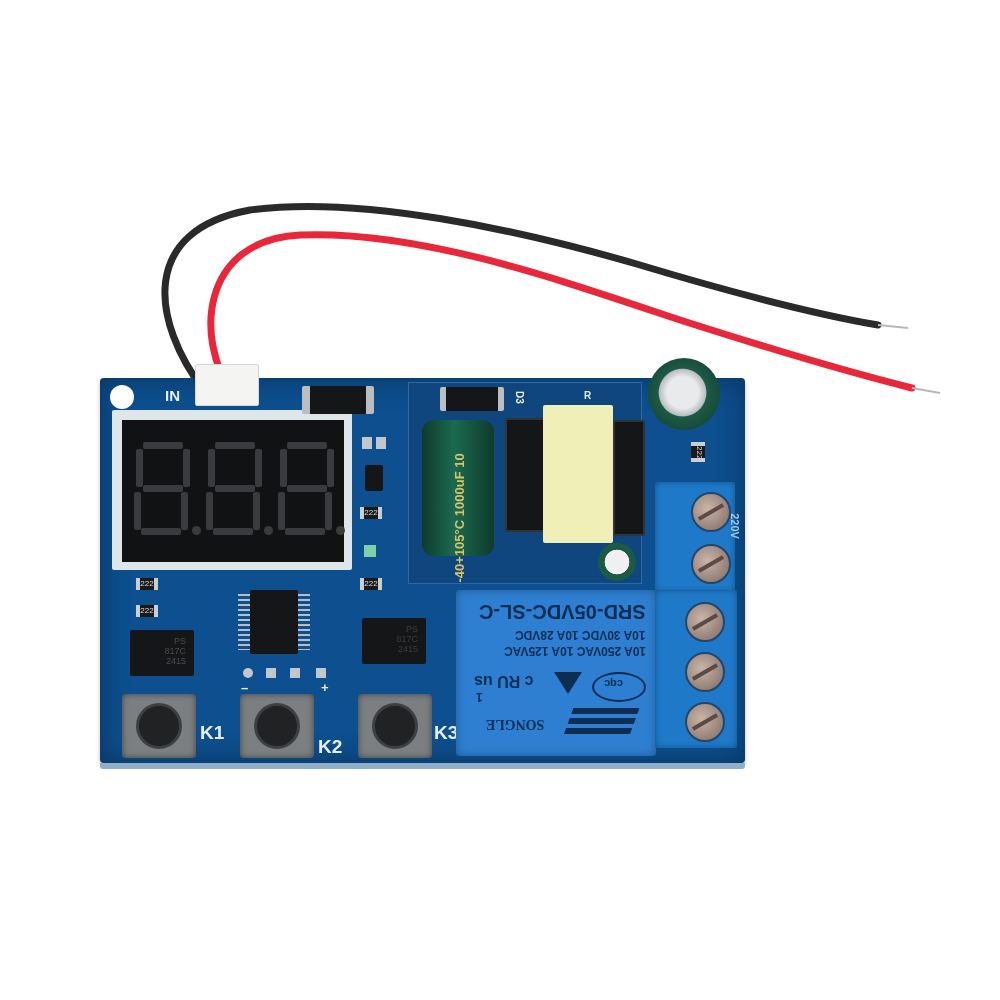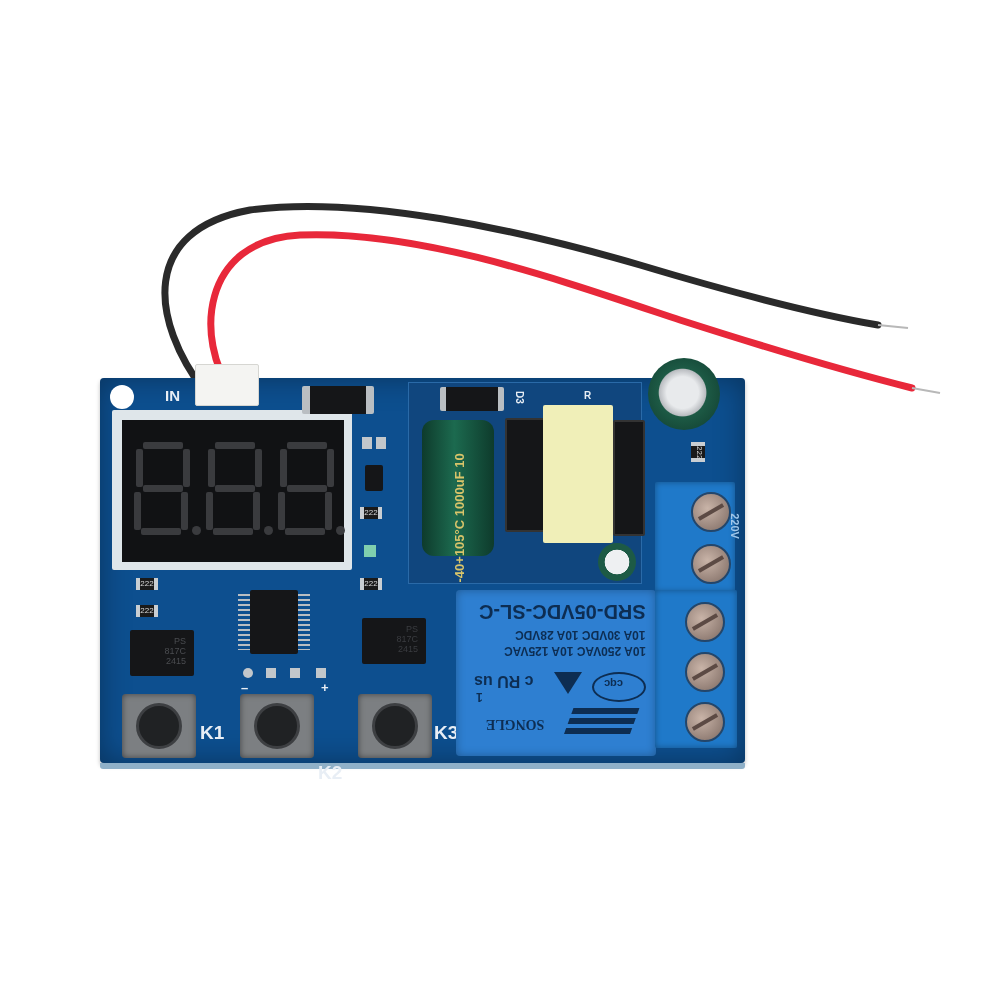--- a/index.html
+++ b/index.html
@@ -123,21 +123,21 @@
 </div>
 
 <div class="abs btn-base" style="left:122px;top:694px;">
   <div class="abs btn-cap" style="left:14px;top:9px;"></div>
 </div>
 <div class="abs silk" style="left:200px;top:722px;">K1</div>
 
 <div class="abs btn-base" style="left:240px;top:694px;">
   <div class="abs btn-cap" style="left:14px;top:9px;"></div>
 </div>
-<div class="abs silk" style="left:318px;top:762px;text-align:right;">K2</div>
+<div class="abs silk" style="left:318px;top:736px;text-align:right;">K2</div>
 
 <div class="abs btn-base" style="left:358px;top:694px;">
   <div class="abs btn-cap" style="left:14px;top:9px;"></div>
 </div>
 <div class="abs silk" style="left:434px;top:722px;">K3</div>
 
 <div class="abs" style="left:408px;top:382px;width:232px;height:200px;background:#10467e;border:1px solid #2a6aa8;"></div>
 <div class="abs silk" style="left:513px;top:392px;font-size:10px;transform:rotate(90deg);">D3</div>
 <div class="abs silk" style="left:584px;top:390px;font-size:10px;">R</div>
 <div class="abs chip" style="left:440px;top:387px;width:52px;height:24px;border-left:6px solid #b9bec2;border-right:6px solid #b9bec2;"></div>

